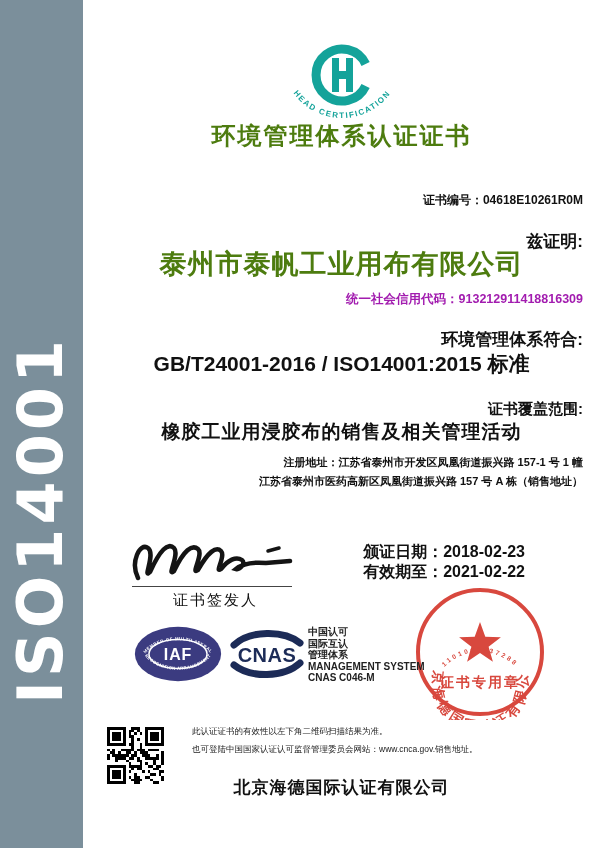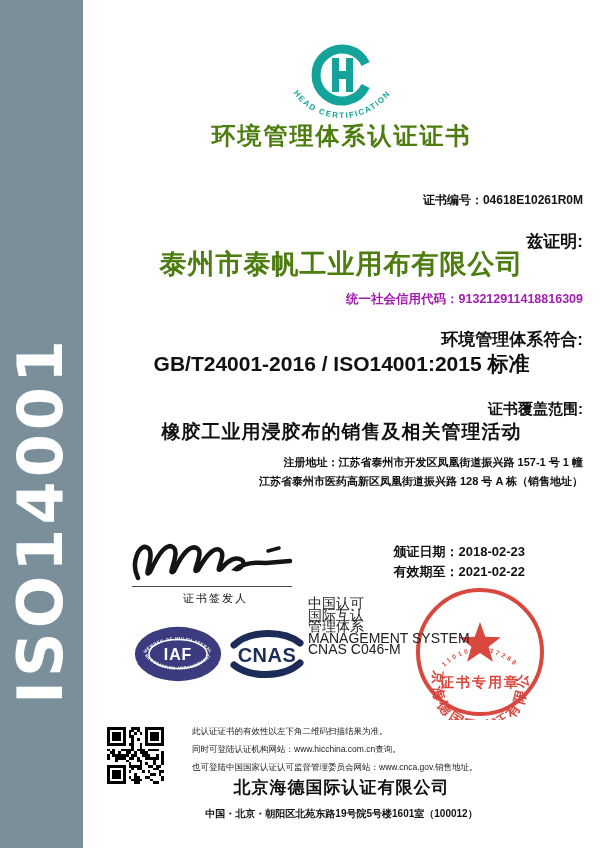--- a/index.html
+++ b/index.html
@@ -25,28 +25,28 @@
   .company { top:246px; font-size:27px; font-weight:900; color:#4d7c0f; letter-spacing:1px; }
   .credit { top:291px; font-size:12.5px; font-weight:bold; color:#a21caf; }
   .std-head { top:328px; font-size:17px; font-weight:bold; color:#111; }
   .std-val { top:350px; font-size:21px; font-weight:900; color:#111; }
   .scope-head { top:400px; font-size:15px; font-weight:bold; color:#111; }
   .scope-val { top:419px; font-size:19px; font-weight:900; color:#111; letter-spacing:1px; }
   .addr { top:453px; font-size:11px; font-weight:600; color:#111; line-height:19px; }
 
   .sig-block { position:absolute; left:45px; top:534px; width:175px; }
   .sig-line { border-bottom:1px solid #444; margin-top:-4px; width:160px; margin-left:4px; }
-  .sig-label { text-align:center; font-size:11px; color:#111; margin-top:4px; letter-spacing:2px; }
-
-  .dates { position:absolute; right:75px; top:542px; font-size:13px; font-weight:bold; color:#111; line-height:20px; text-align:center;margin-left:10px; }
+  .sig-label { text-align:center; font-size:15px; color:#111; margin-top:4px; letter-spacing:2px; }
+
+  .dates { position:absolute; right:75px; top:542px; font-size:16px; font-weight:bold; color:#111; line-height:20px; text-align:center;margin-left:10px; }
 
   .seal-svg { position:absolute; left:329px; top:584px; opacity:0.92; }
   .iaf-svg  { position:absolute; left:50px; top:624px; }
   .cnas-svg { position:absolute; left:145px; top:628px; }
-  .cnas-text { position:absolute; left:225px; top:598px; font-size:14px; line-height:11.5px; font-weight:400; color:#222; }
+  .cnas-text { position:absolute; left:225px; top:626px; font-size:10px; line-height:11.5px; font-weight:700; color:#222; }
 
   .qr { position:absolute; left:24px; top:727px; width:57px; height:57px; }
   .notes { position:absolute; left:109px; top:722px; font-size:8.5px; color:#222; line-height:18px; white-space:nowrap; }
   .issuer { top:776px; font-size:17px; font-weight:900; color:#111; letter-spacing:1px; }
   .footer-addr { top:807px; font-size:10px; font-weight:600; color:#111; }
 </style>
 </head>
 <body>
 
 <div class="page">
@@ -85,21 +85,21 @@
     </div>
 
     <div class="row r-align std-head">环境管理体系符合:</div>
     <div class="row c-align std-val">GB/T24001-2016 / ISO14001:2015 标准</div>
 
     <div class="row r-align scope-head">证书覆盖范围:</div>
     <div class="row c-align scope-val">橡胶工业用浸胶布的销售及相关管理活动</div>
 
     <div class="row r-align addr">
       <div>注册地址：江苏省泰州市开发区凤凰街道振兴路 157-1 号 1 幢</div>
-      <div>江苏省泰州市医药高新区凤凰街道振兴路 128 号 A 栋（销售地址）</div>
+      <div>江苏省泰州市医药高新区凤凰街道振兴路 157 号 A 栋（销售地址）</div>
     </div>
 
     <div class="sig-block">
       <svg width="175" height="52" viewBox="0 0 175 52">
         <path d="M 10,44 C 2,28 12,8 20,14 C 28,20 14,46 22,38 C 32,16 40,8 46,14 C 52,20 38,44 46,37 C 56,16 64,10 70,15 C 76,20 62,42 70,36 C 80,18 88,12 93,17 C 98,22 86,40 93,35 C 100,26 108,22 114,26 C 118,29 112,36 108,35 C 114,30 126,28 138,29 L 162,27" fill="none" stroke="#141414" stroke-width="4.5" stroke-linecap="round"></path>
         <path d="M 140,17 L 151,14" fill="none" stroke="#141414" stroke-width="3.5" stroke-linecap="round"></path>
       </svg>
       <div class="sig-line"></div>
       <div class="sig-label">证书签发人</div>
     </div>
@@ -289,21 +289,19 @@
           <rect x="40.71" y="2.71" width="13.57" height="13.57" fill="#fff"></rect>
           <rect x="43.43" y="5.43" width="8.14" height="8.14" fill="#000"></rect>
           <rect x="0.00" y="38.00" width="19.00" height="19.00" fill="#000"></rect>
           <rect x="2.71" y="40.71" width="13.57" height="13.57" fill="#fff"></rect>
           <rect x="5.43" y="43.43" width="8.14" height="8.14" fill="#000"></rect>
         </svg>
     </div>
 
     <div class="notes">
       <div>此认证证书的有效性以左下角二维码扫描结果为准。</div>
-      <div>同时可登陆认证机构网站：www.hicchina.com.cn查询。</div>
       <div>也可登陆中国国家认证认可监督管理委员会网站：www.cnca.gov.销售地址。</div>
     </div>
 
     <div class="row c-align issuer">北京海德国际认证有限公司</div>
-    <div class="row c-align footer-addr">中国・北京・朝阳区北苑东路19号院5号楼1601室（100012）</div>
 
   </div>
 </div>
 
 </body></html>

